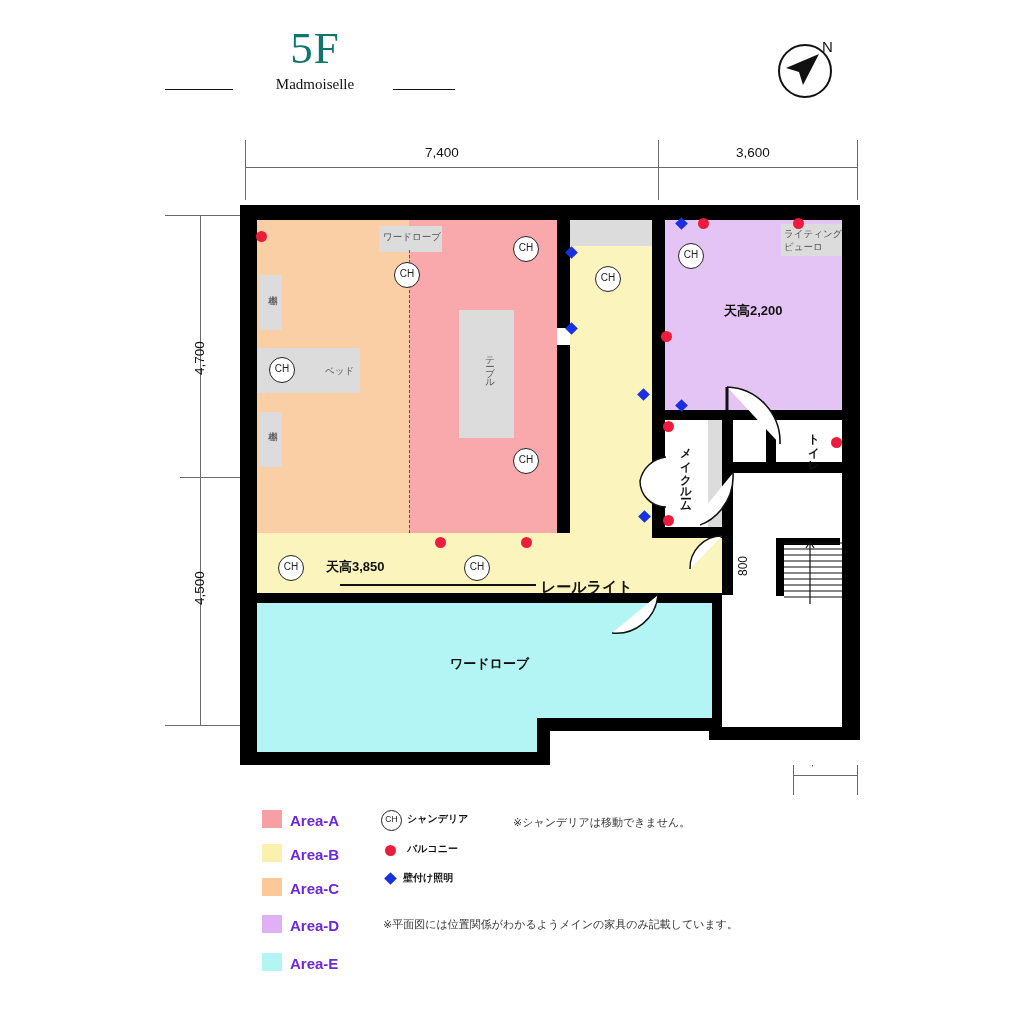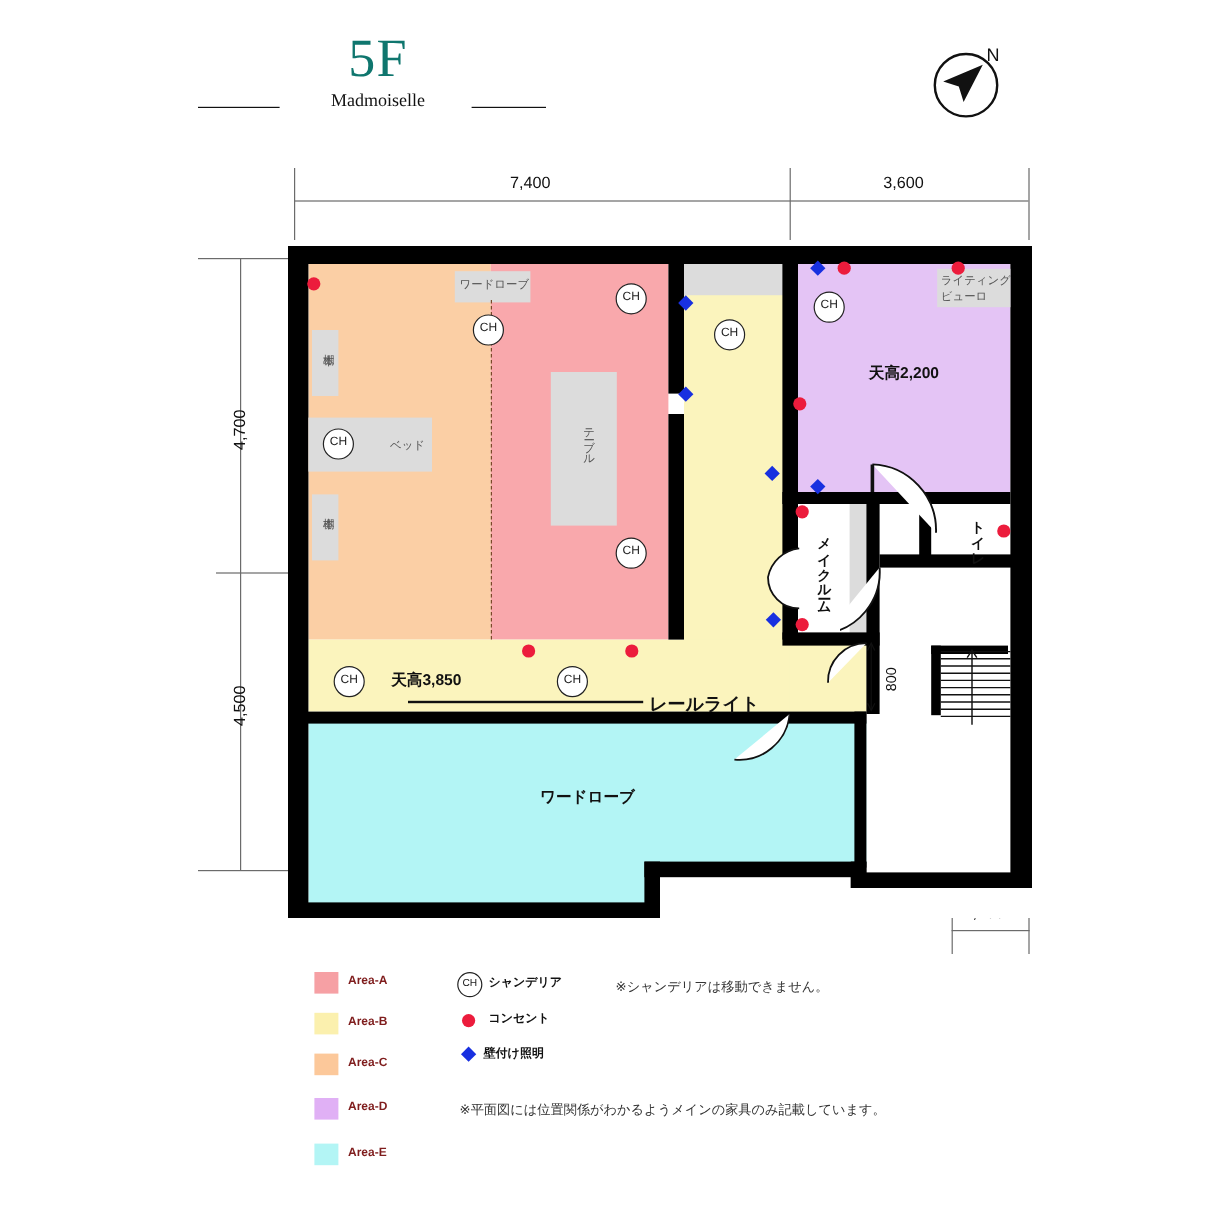--- a/index.html
+++ b/index.html
@@ -43,21 +43,21 @@
     writing-mode:vertical-rl;font-family:"Liberation Sans","DejaVu Sans",sans-serif;}
   .ch{position:absolute;width:24px;height:24px;border:1.6px solid #222;border-radius:50%;
     background:#ffffff;color:#222;font-size:10px;line-height:22px;text-align:center;
     font-family:"Liberation Sans",sans-serif;}
   .outlet{position:absolute;width:11px;height:11px;border-radius:50%;background:#ec1c3c;}
   .wlight{position:absolute;width:9px;height:9px;background:#1830e0;transform:rotate(45deg);}
   .dashed{position:absolute;border-left:1.7px dashed #7a4a2a;}
   
   #legend{position:absolute;left:255px;top:800px;width:520px;}
   .lg-sw{position:absolute;width:20px;height:18px;}
-  .lg-tx{position:absolute;font-size:10px;font-weight:bold;color:#7f1d1d;
+  .lg-tx{position:absolute;font-size:15px;font-weight:bold;color:#6d28d9;
     font-family:"Liberation Sans","DejaVu Sans",sans-serif;}
   .sym-tx{position:absolute;font-size:10px;font-weight:bold;color:#111;
     font-family:"Liberation Sans","DejaVu Sans",sans-serif;white-space:nowrap;}
   .note-tx{position:absolute;font-size:11px;color:#333;
     font-family:"Liberation Sans","DejaVu Sans",sans-serif;white-space:nowrap;}
 </style>
 </head>
 <body>
 
 <div id="header">
@@ -273,19 +273,19 @@
   <div class="lg-tx" style="left:35px;top:117px;">Area-D</div>
 
   <div class="lg-sw" style="left:7px;top:153px;background:#b3f5f5;"></div>
   <div class="lg-tx" style="left:35px;top:155px;">Area-E</div>
 
   <div class="ch" style="left:126px;top:10px;width:19px;height:19px;line-height:17px;font-size:8.5px;">CH</div>
   <div class="sym-tx" style="left:152px;top:12px;">シャンデリア</div>
   <div class="note-tx" style="left:258px;top:15px;">※シャンデリアは移動できません。</div>
 
   <div class="outlet" style="left:130px;top:45px;width:11px;height:11px;"></div>
-  <div class="sym-tx" style="left:152px;top:42px;">コンセント</div>
+  <div class="sym-tx" style="left:152px;top:42px;">バルコニー</div>
 
   <div class="wlight" style="left:131px;top:74px;"></div>
   <div class="sym-tx" style="left:148px;top:71px;">壁付け照明</div>
 
   <div class="note-tx" style="left:128px;top:117px;">※平面図には位置関係がわかるようメインの家具のみ記載しています。</div>
 </div>
 
 </body></html>

